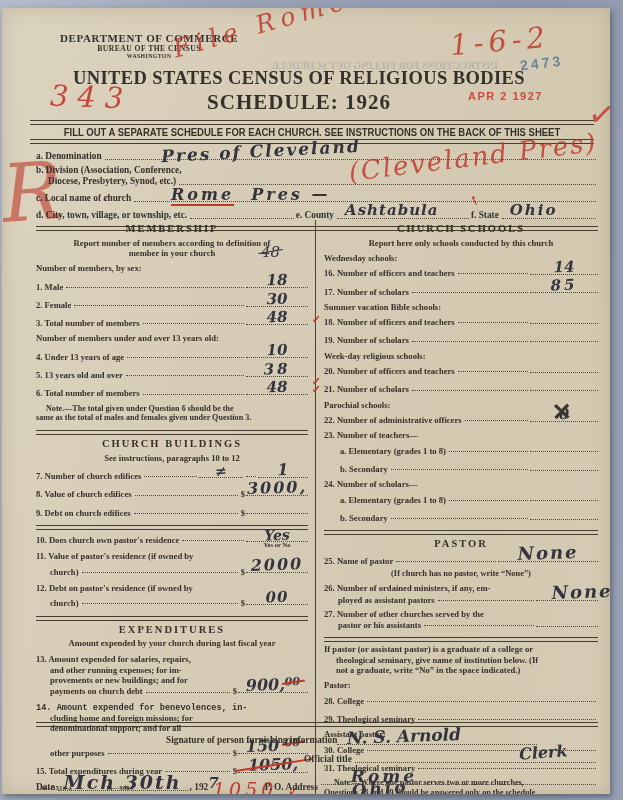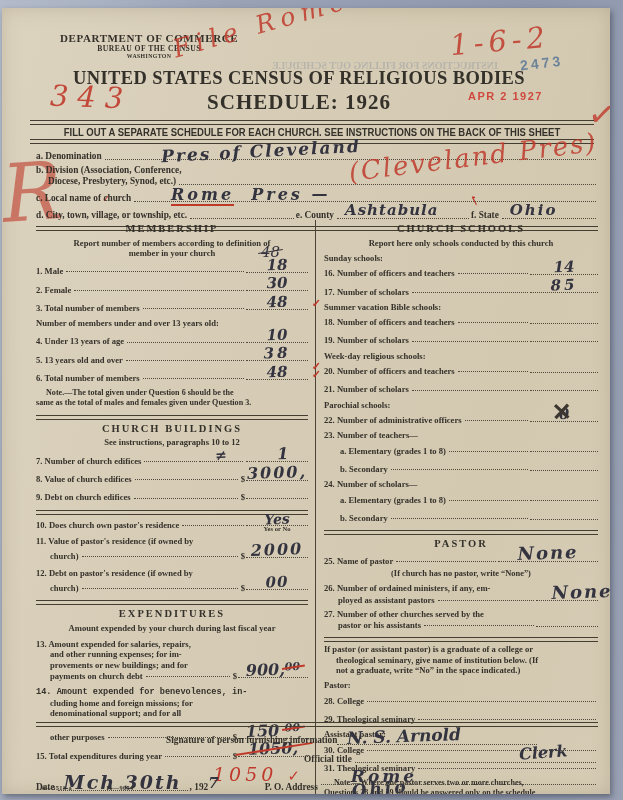--- a/index.html
+++ b/index.html
@@ -178,20 +178,21 @@
 
   <div class="cols">
 
    <div class="col left">
     <div style="position:relative;">
       <div class="sec-title">MEMBERSHIP</div>
       <div class="sec-sub">Report number of members according to definition of</div>
       <div class="sec-sub" style="margin-top:0;">member in your church</div>
       <span class="hw membstruck struckink">48</span>
 
+      <div class="grp">Number of members, by sex:</div>
       <div class="q">
         <span class="lbl">1. Male</span>
         <span class="dots"></span>
         <span class="ans">
                 <span class="hw">18</span>
               </span>
       </div>
       <div class="q">
         <span class="lbl">2. Female</span>
         <span class="dots"></span>
@@ -346,21 +347,21 @@
       </div>
       <div class="red1050"><span>1050</span> <span style="font-style:normal;font-size:15px;">✓</span></div>
     </div>
    </div>
 
    <div class="col right">
     <div>
       <div class="sec-title">CHURCH SCHOOLS</div>
       <div class="sec-sub">Report here only schools conducted by this church</div>
 
-      <div class="grp">Sunday schools:</div>
+      <div class="grp">Wednesday schools:</div>
       <div class="q tight">
         <span class="lbl">16. Number of officers and teachers</span>
         <span class="dots"></span>
         <span class="ans" style="width:68px;">
                 <span class="hw" style="font-size:15px;">14</span>
               </span>
       </div>
       <div class="q">
         <span class="lbl">17. Number of scholars</span>
         <span class="dots"></span>

